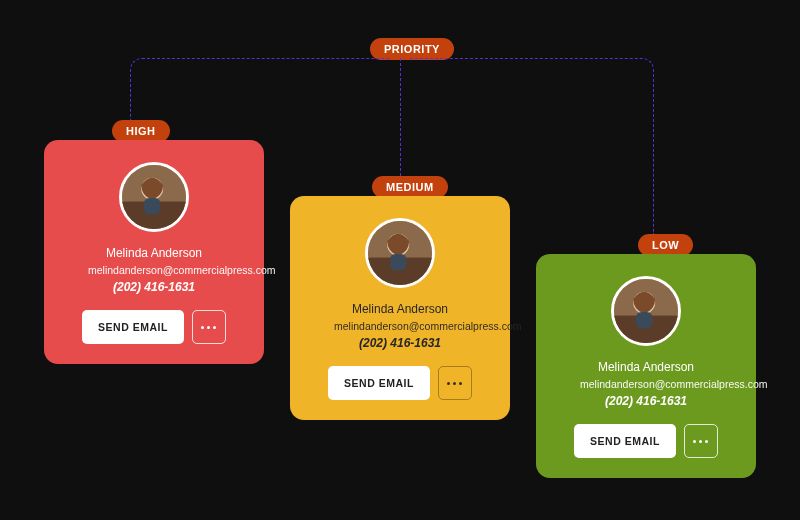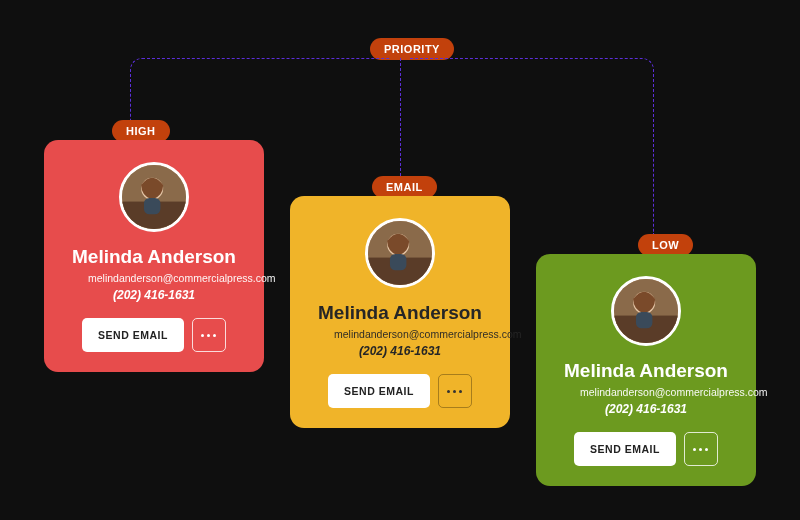--- a/index.html
+++ b/index.html
@@ -46,21 +46,21 @@
   .avatar {
     width: 70px;
     height: 70px;
     border-radius: 50%;
     border: 3px solid #fff;
     margin: 0 auto 14px auto;
     overflow: hidden;
     background: #b59069;
   }
   .avatar svg { width: 100%; height: 100%; display: block; }
-  .name { font-size: 19px; font-weight: 700; margin-bottom: 4px; }
+  .name { font-size: 12px; font-weight: 400; margin-bottom: 4px; }
   .email { font-size: 10.5px; margin-bottom: 4px; opacity: 0.95; margin-left: 28px; }
   .phone { font-size: 12px; font-weight: 600; margin-bottom: 16px; font-style: italic; }
   .actions { display: flex; justify-content: center; gap: 8px; }
   .btn {
     background: #fff;
     color: #222;
     font-size: 10.5px;
     font-weight: 700;
     letter-spacing: 0.5px;
     border: none;
@@ -90,21 +90,21 @@
 </head>
 <body>
 
 <div class="pill" style="left:370px; top:38px;">PRIORITY</div>
 
 <div class="connector left" style="left:130px; top:58px; width:260px; height:62px;"></div>
 <div class="connector mid" style="left:400px; top:58px; height:118px;"></div>
 <div class="connector right" style="left:410px; top:58px; width:244px; height:176px;"></div>
 
 <div class="pill" style="left:112px; top:120px;">HIGH</div>
-<div class="pill" style="left:372px; top:176px;">EMAIL</div>
+<div class="pill" style="left:372px; top:176px;">MEDIUM</div>
 <div class="pill" style="left:638px; top:234px;">LOW</div>
 
 <div class="card high" style="left:44px; top:140px;">
   <div class="avatar">
     <svg viewBox="0 0 70 70">
       <rect width="70" height="70" fill="#8a6a4a"></rect>
       <rect x="0" y="40" width="70" height="30" fill="#5a3c28"></rect>
       <circle cx="33" cy="26" r="12" fill="#e6c7a8"></circle>
       <path d="M21 22 Q33 6 45 22 Q45 34 33 38 Q21 34 21 22" fill="#7a4a2a"></path>
       <rect x="24" y="36" width="18" height="18" rx="6" fill="#3a4a5a"></rect>

